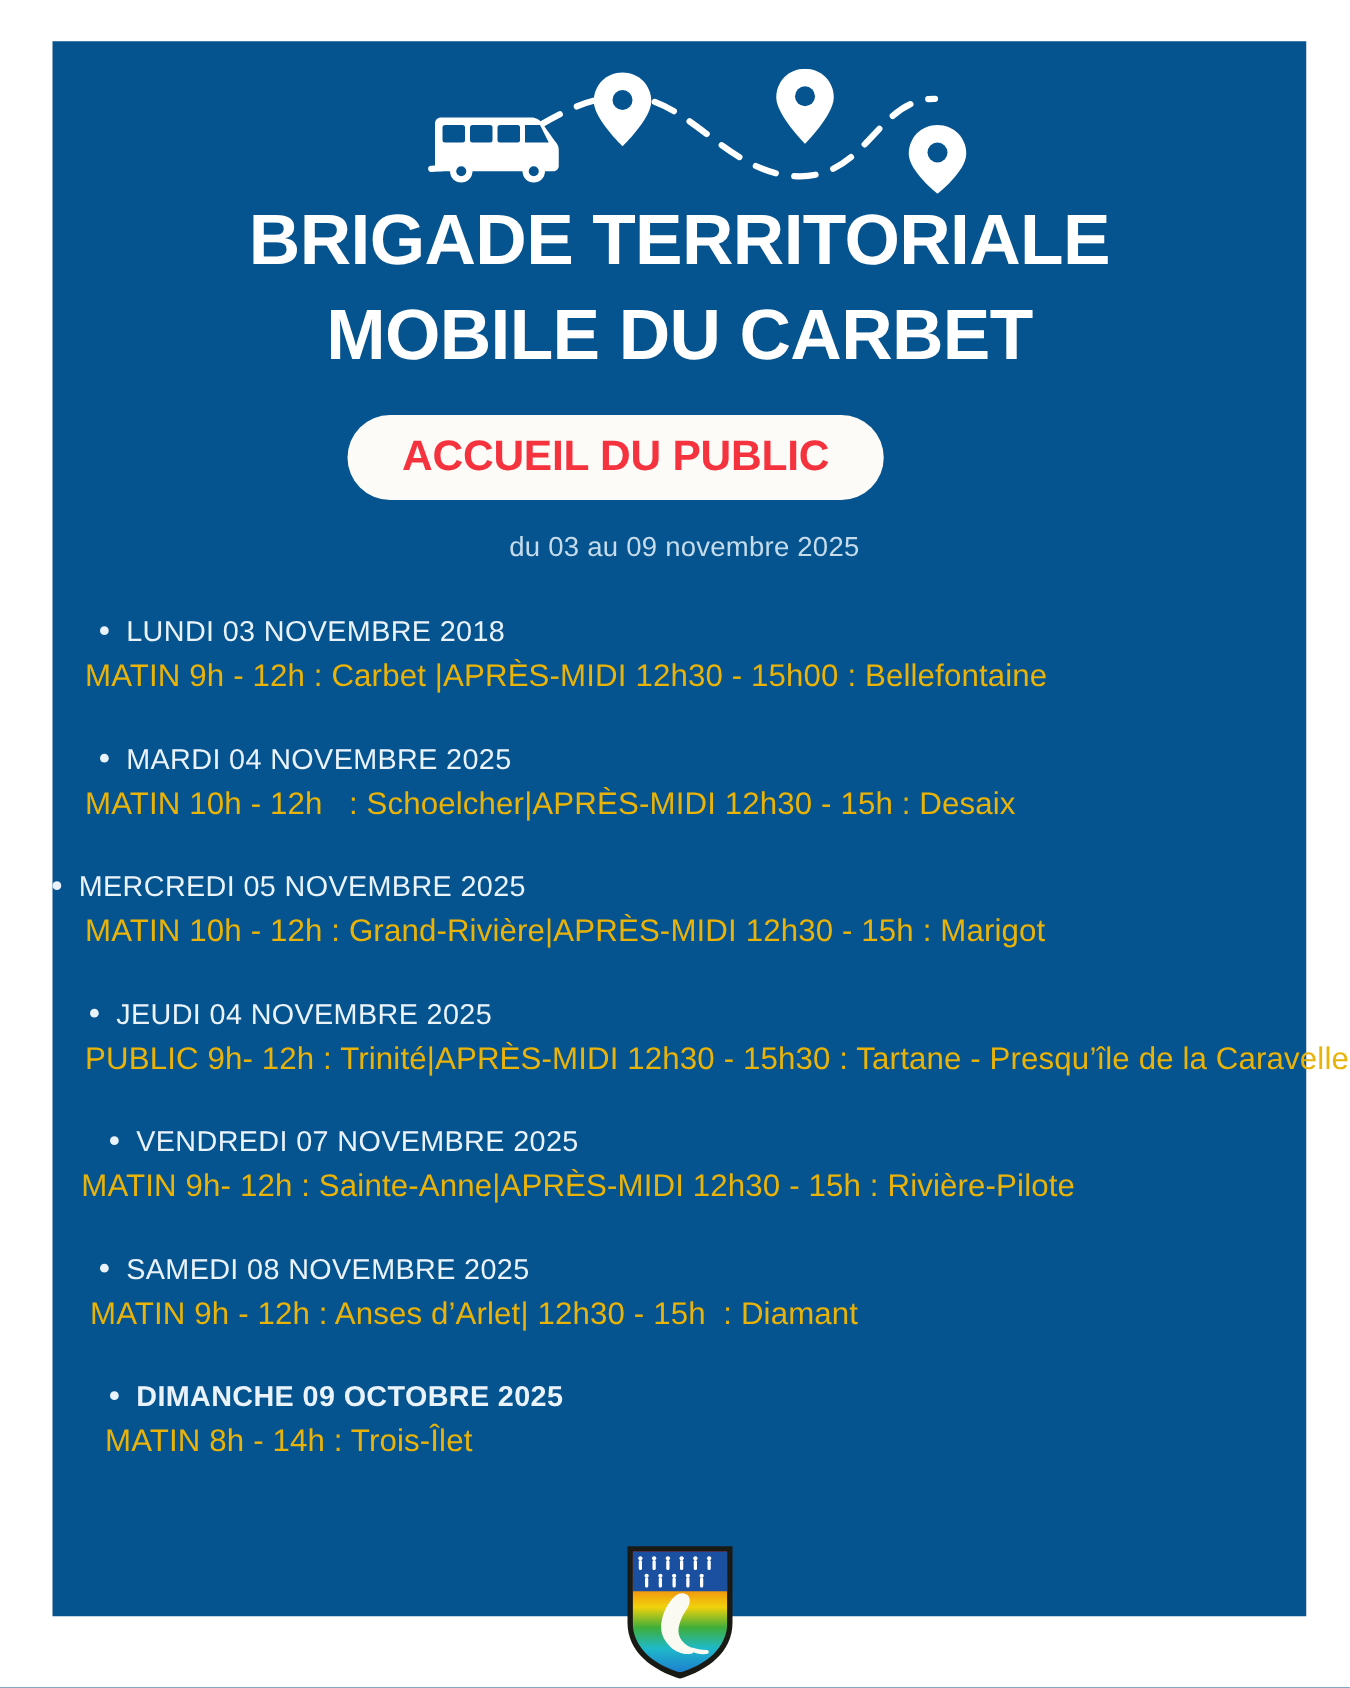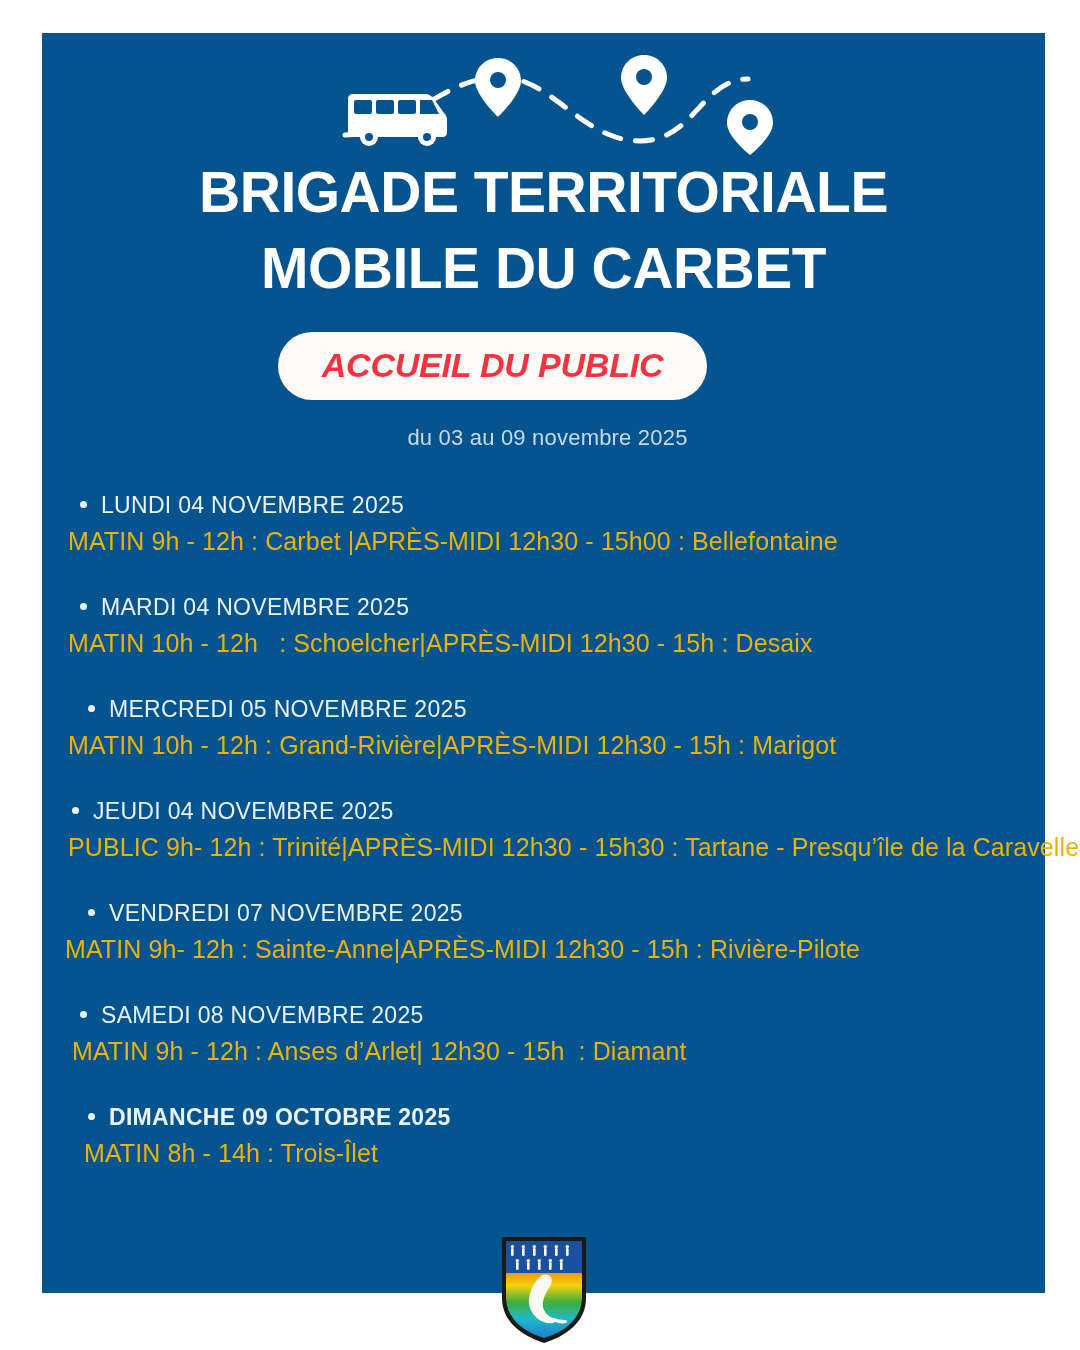--- a/index.html
+++ b/index.html
@@ -52,21 +52,20 @@
     white-space: nowrap;
   }
 
   
   .badge-wrap {
     position: absolute;
     left: 0;
     top: 299px;
     width: 901px;
     text-align: center;
-    font-style: italic;
   }
   .badge {
     display: inline-block;
     background: #FCFBF7;
     color: #F5333F;
     font-size: 34px;
     font-weight: 700;
     letter-spacing: -0.2px;
     padding: 16px 44px 18px 44px;
     border-radius: 36px;
@@ -195,33 +194,33 @@
   <div class="badge-wrap">
     <span class="badge">ACCUEIL DU PUBLIC</span>
   </div>
 
   <div class="daterange">du 03 au 09 novembre 2025</div>
 
   <div class="schedule">
       <div class="entry">
         <div class="day-row" style="padding-left: 38px;">
           <span class="bullet"></span>
-          <span>LUNDI 04 NOVEMBRE 2025</span>
+          <span>LUNDI 03 NOVEMBRE 2018</span>
         </div>
         <div class="detail-row" style="padding-left: 26px;">MATIN 9h - 12h : Carbet |APRÈS-MIDI 12h30 - 15h00 : Bellefontaine</div>
       </div>
       <div class="entry">
         <div class="day-row" style="padding-left: 38px;">
           <span class="bullet"></span>
           <span>MARDI 04 NOVEMBRE 2025</span>
         </div>
         <div class="detail-row" style="padding-left: 26px;">MATIN 10h - 12h   : Schoelcher|APRÈS-MIDI 12h30 - 15h : Desaix</div>
       </div>
       <div class="entry">
-        <div class="day-row" style="padding-left: 46px; margin-top: 12px;">
+        <div class="day-row" style=" margin-top: 12px;">
           <span class="bullet"></span>
           <span>MERCREDI 05 NOVEMBRE 2025</span>
         </div>
         <div class="detail-row" style="padding-left: 26px;">MATIN 10h - 12h : Grand-Rivière|APRÈS-MIDI 12h30 - 15h : Marigot</div>
       </div>
       <div class="entry">
         <div class="day-row" style="padding-left: 30px;">
           <span class="bullet"></span>
           <span>JEUDI 04 NOVEMBRE 2025</span>
         </div>

